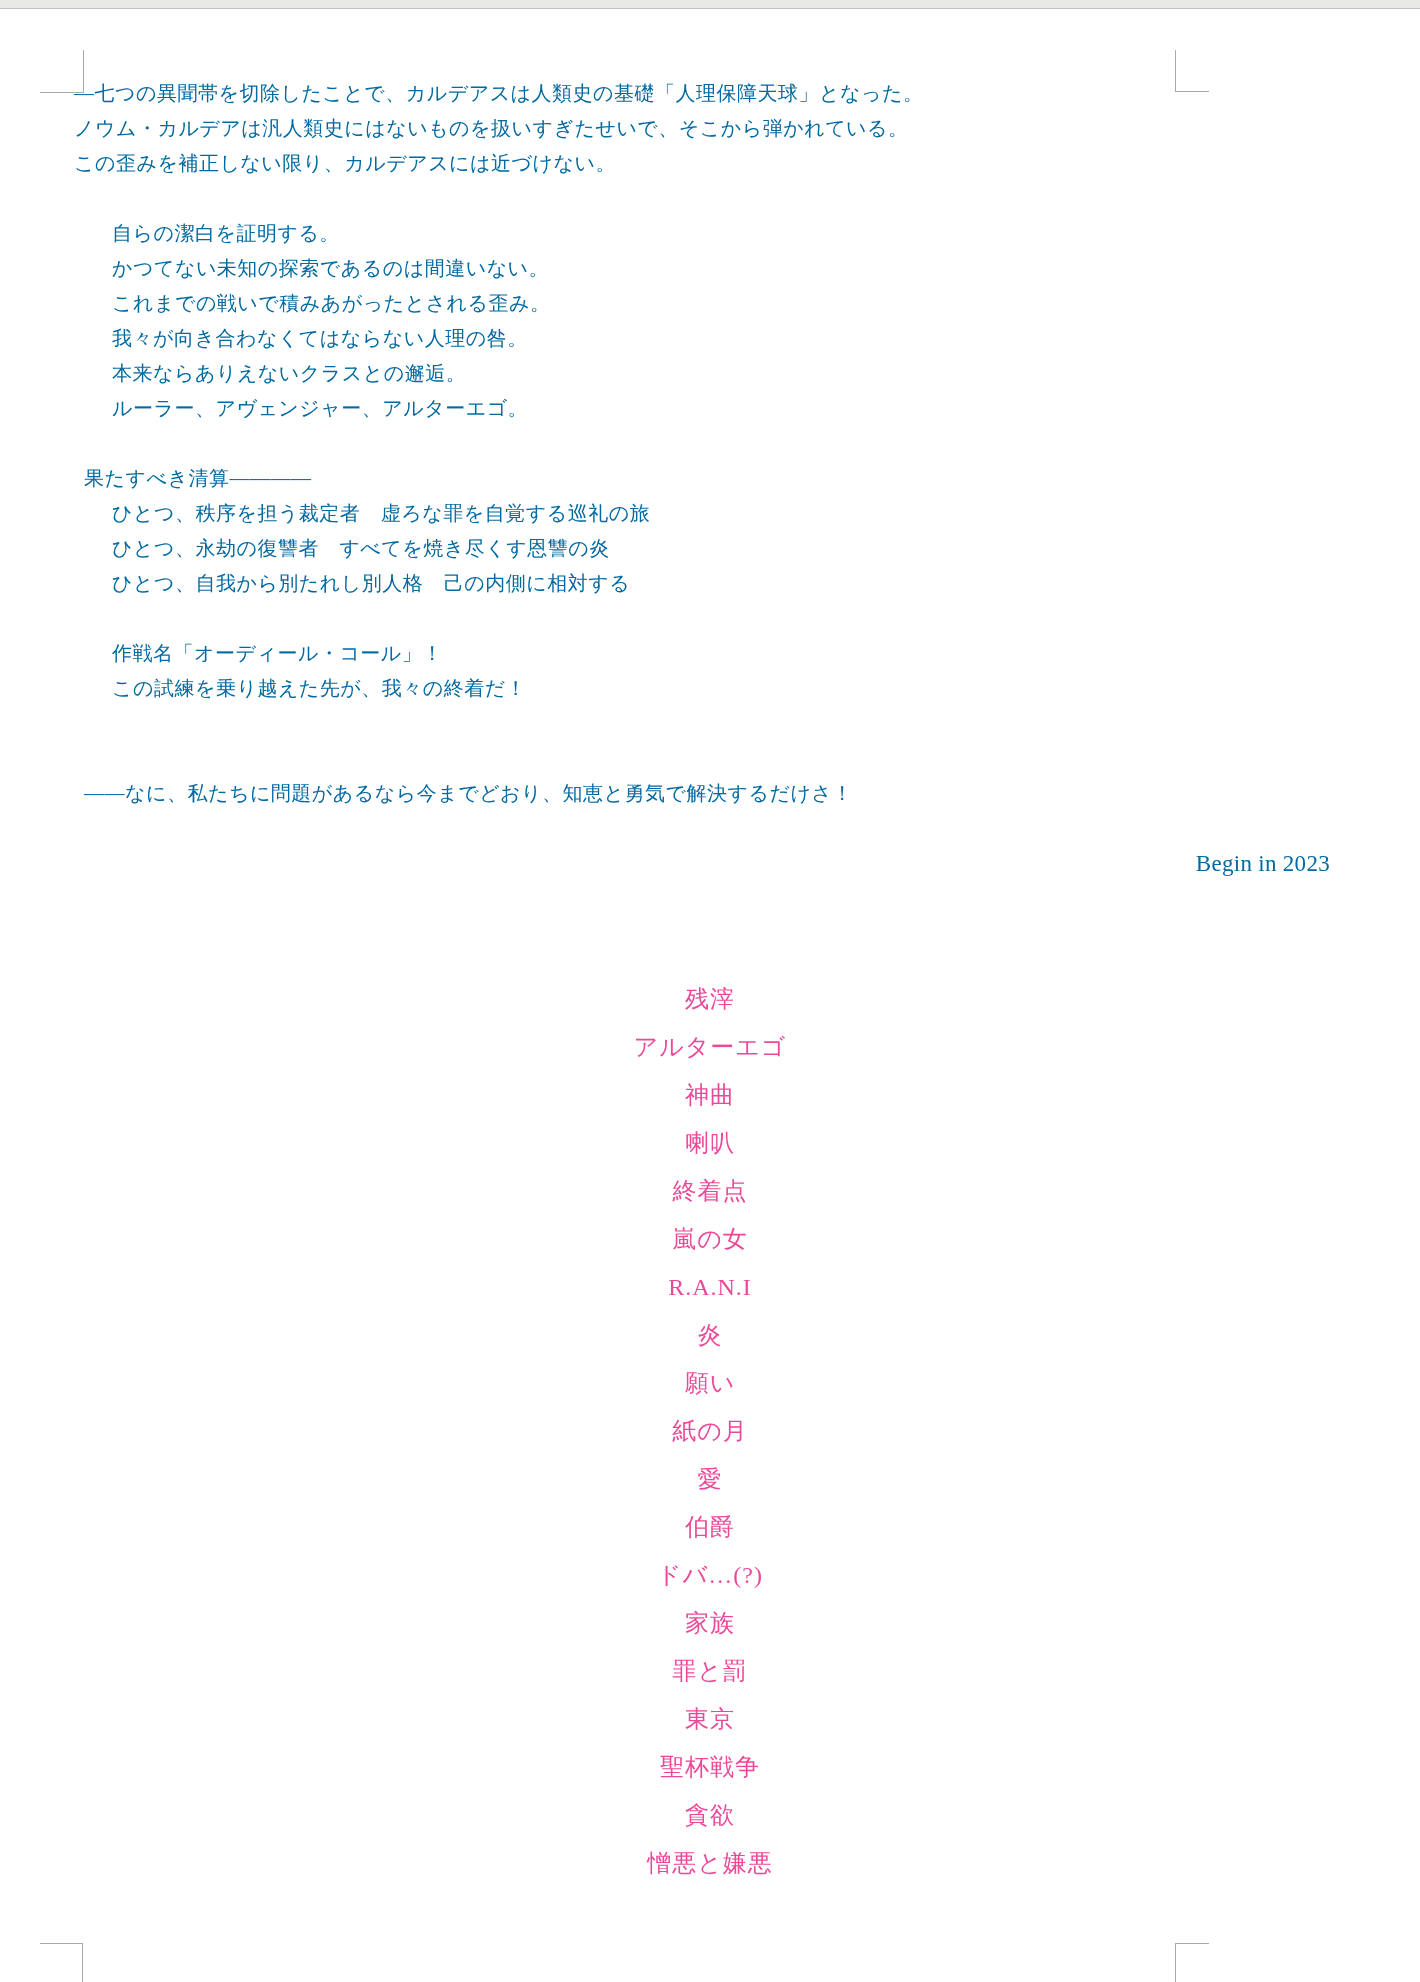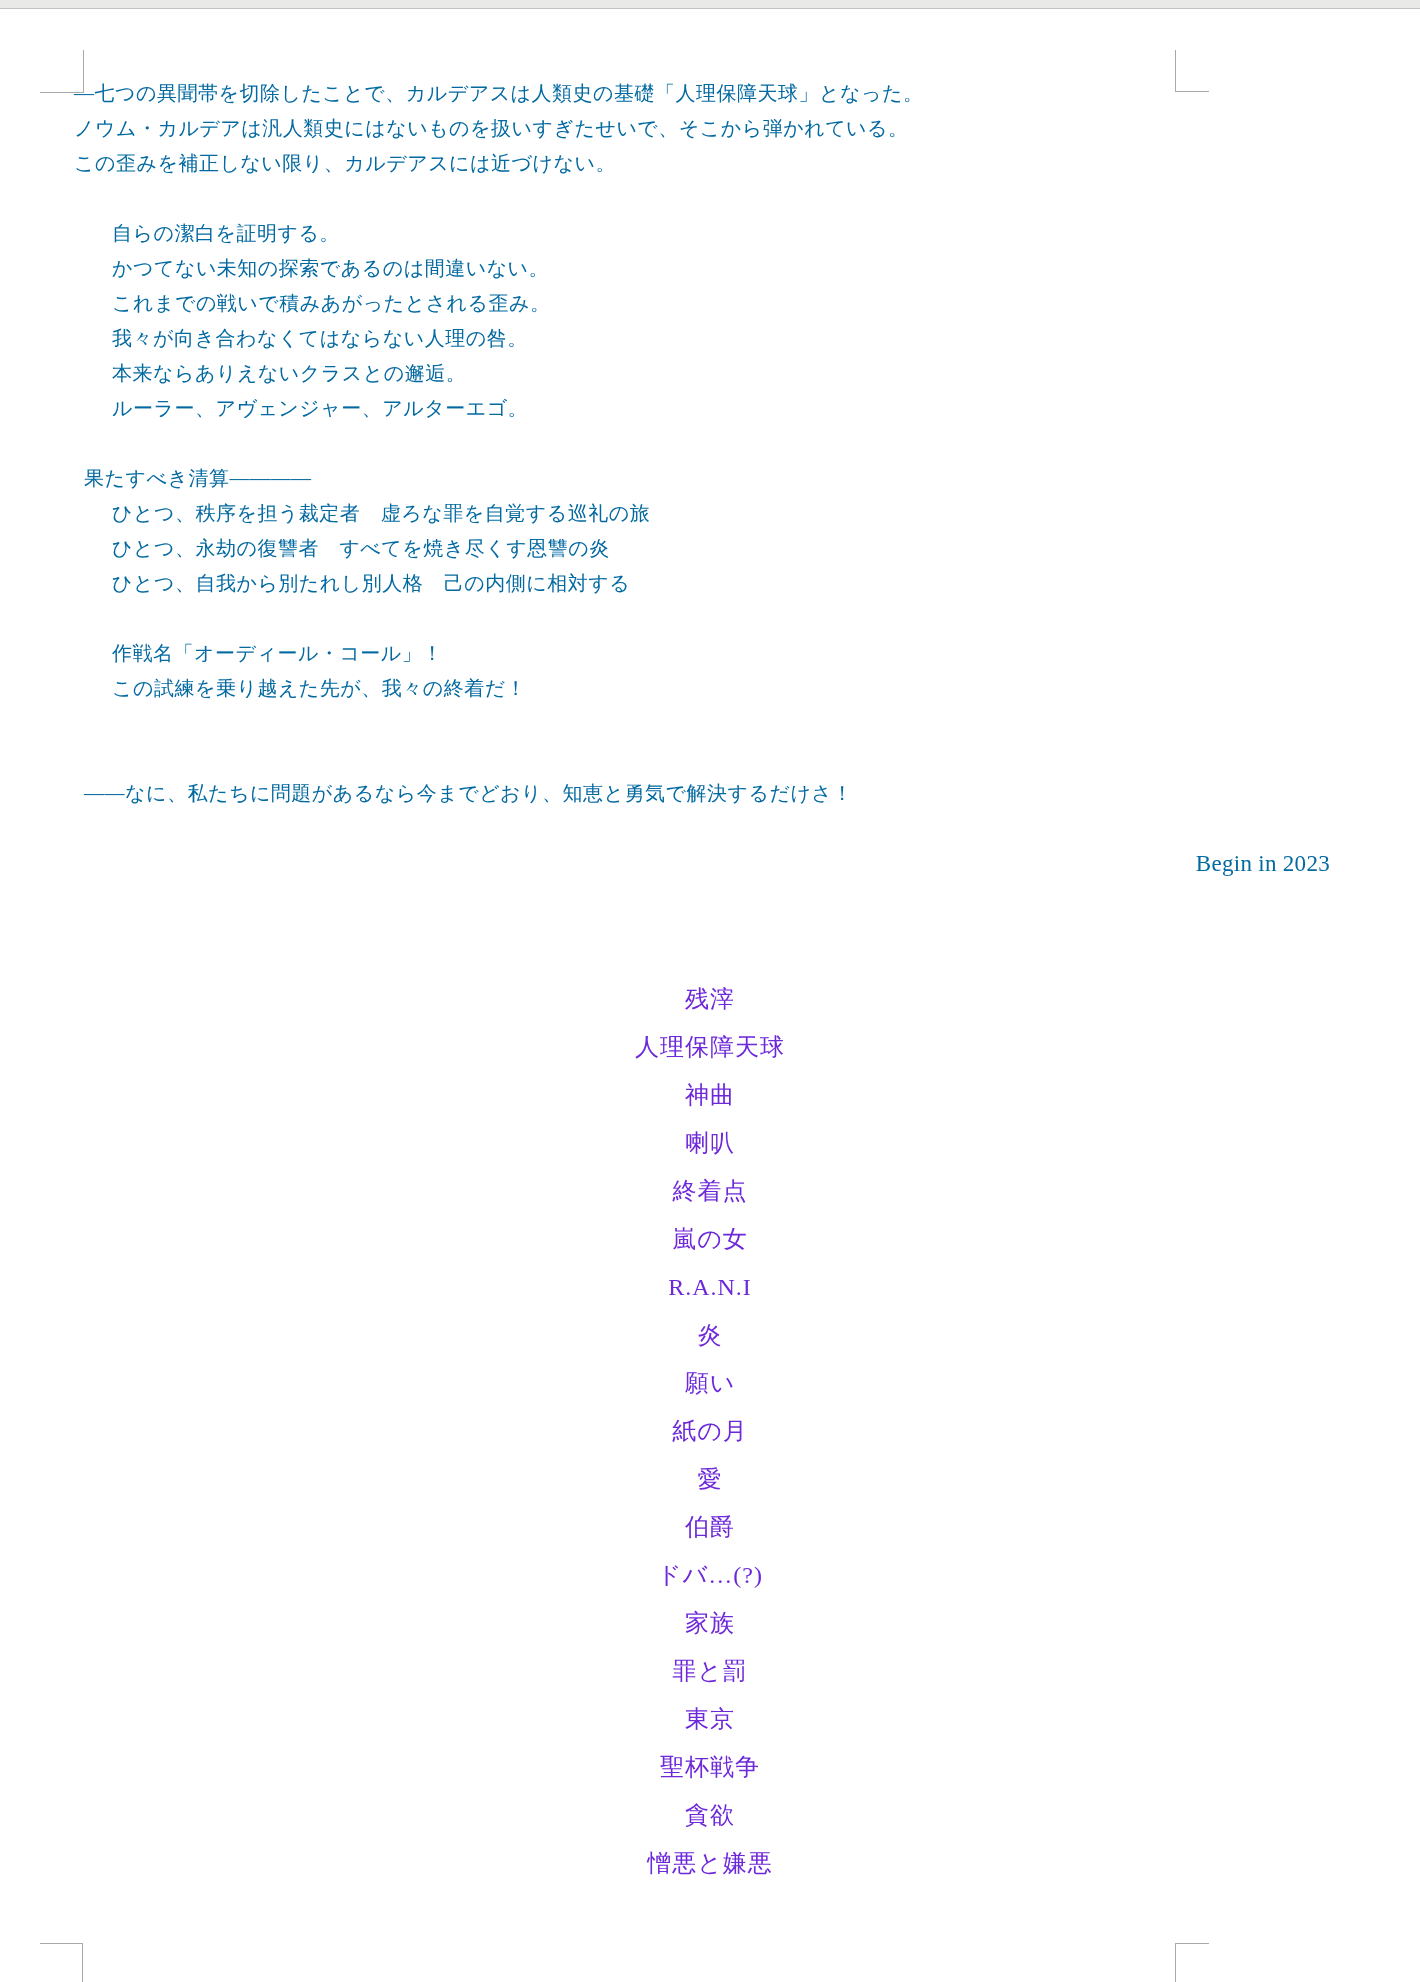--- a/index.html
+++ b/index.html
@@ -70,21 +70,21 @@
     letter-spacing: 0.3px;
   }
   .line.blank { height: 35px; }
   
   .keyword-list {
     position: absolute;
     top: 975px;
     left: 0;
     width: 100%;
     text-align: center;
-    color: #6d28d9;
+    color: #ec4899;
   }
   .keyword-item {
     height: 48px;
     line-height: 48px;
     font-size: 24px;
     letter-spacing: 1px;
   }
 </style>
 </head>
 <body>
@@ -117,21 +117,21 @@
     <div class="line body">この試練を乗り越えた先が、我々の終着だ！</div>
     <div class="line blank"></div>
     <div class="line blank"></div>
     <div class="line flush">――なに、私たちに問題があるなら今までどおり、知恵と勇気で解決するだけさ！</div>
     <div class="line blank"></div>
     <div class="line right">Begin in 2023</div>
   </div>
 
 <div class="keyword-list">
     <div class="keyword-item">残滓</div>
-    <div class="keyword-item">人理保障天球</div>
+    <div class="keyword-item">アルターエゴ</div>
     <div class="keyword-item">神曲</div>
     <div class="keyword-item">喇叭</div>
     <div class="keyword-item">終着点</div>
     <div class="keyword-item">嵐の女</div>
     <div class="keyword-item">R.A.N.I</div>
     <div class="keyword-item">炎</div>
     <div class="keyword-item">願い</div>
     <div class="keyword-item">紙の月</div>
     <div class="keyword-item">愛</div>
     <div class="keyword-item">伯爵</div>

